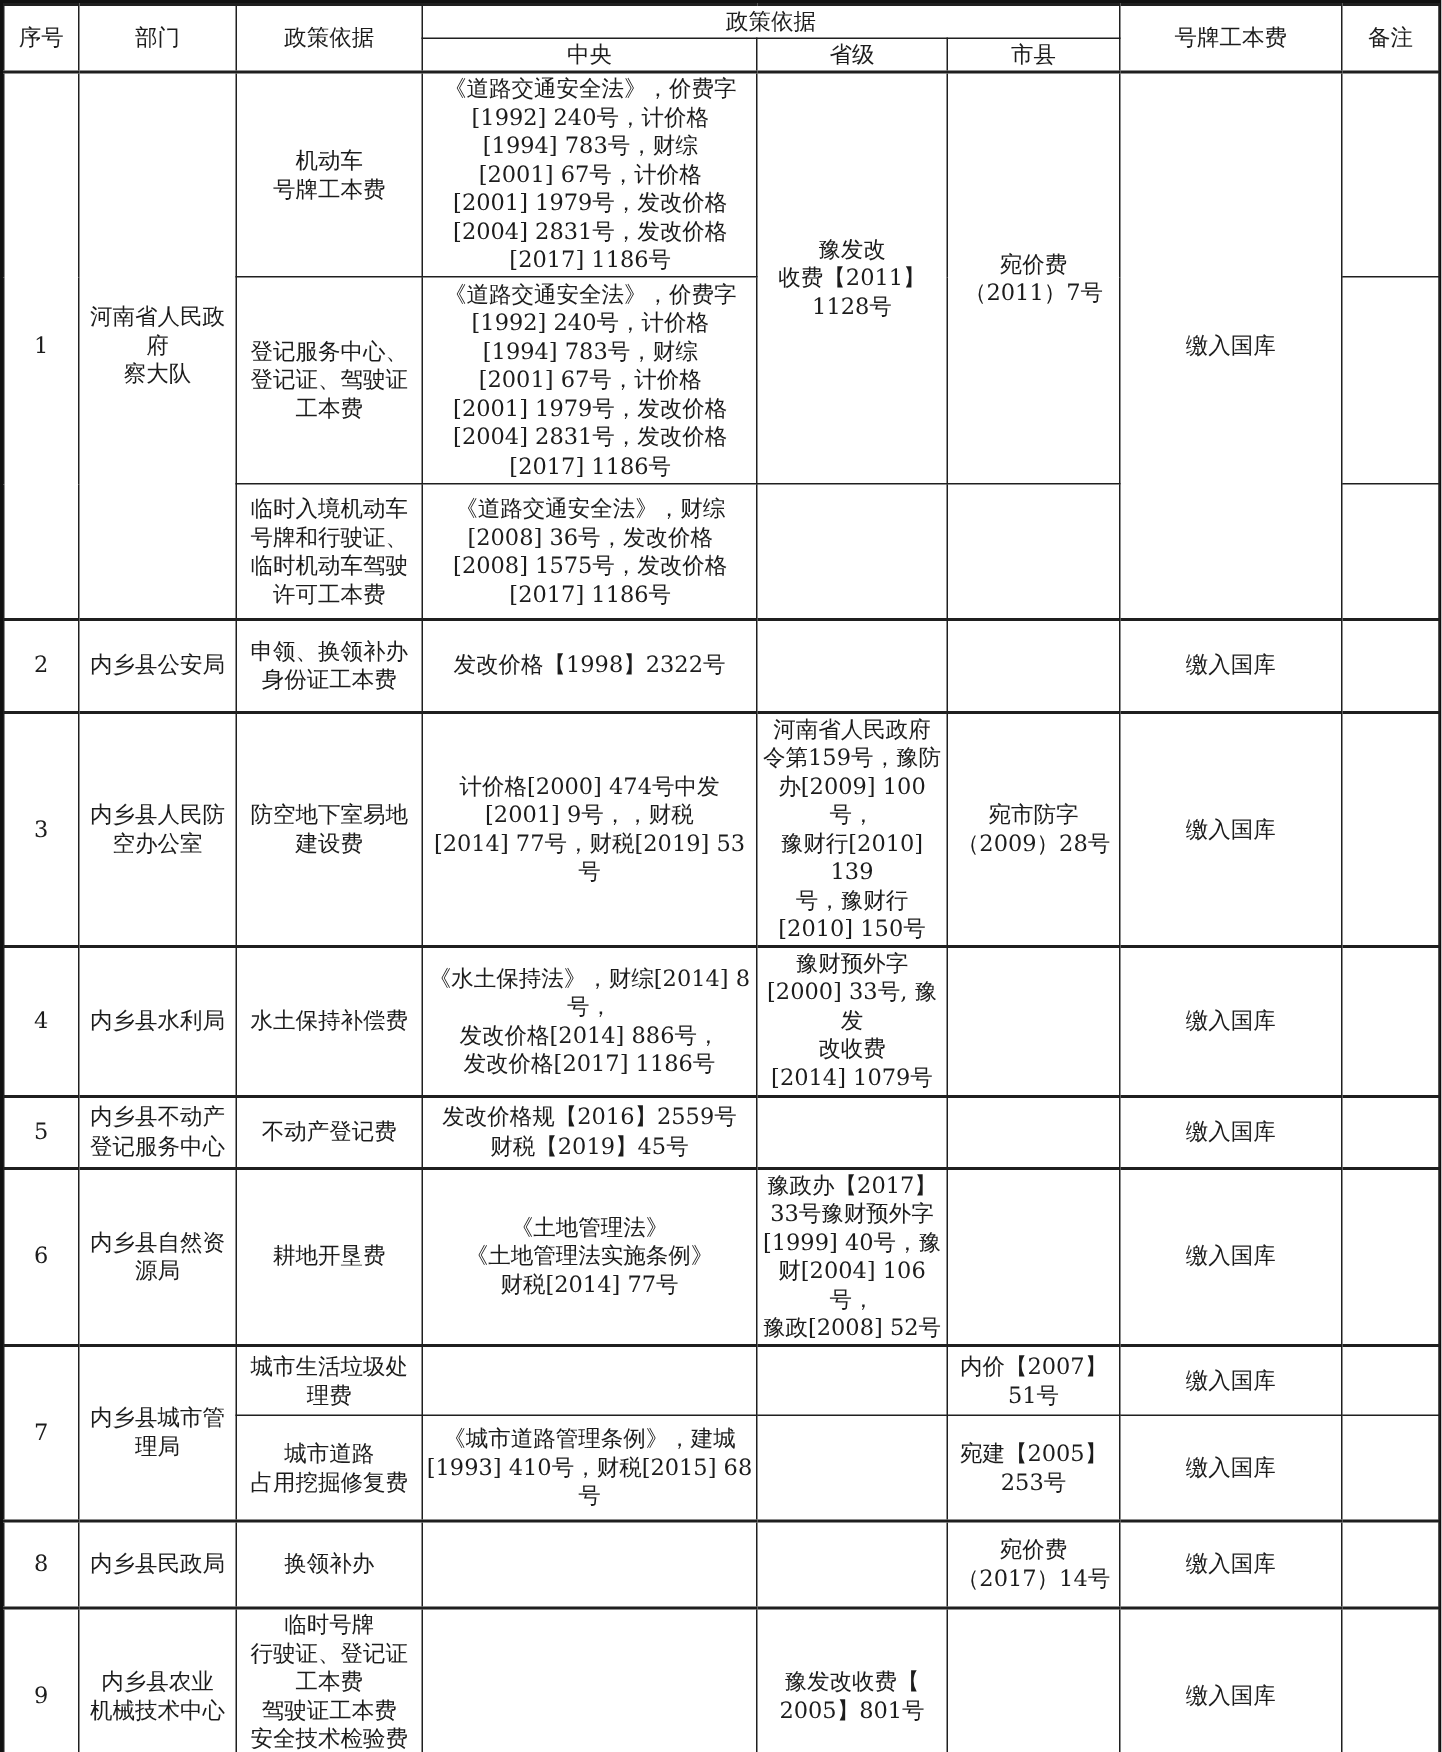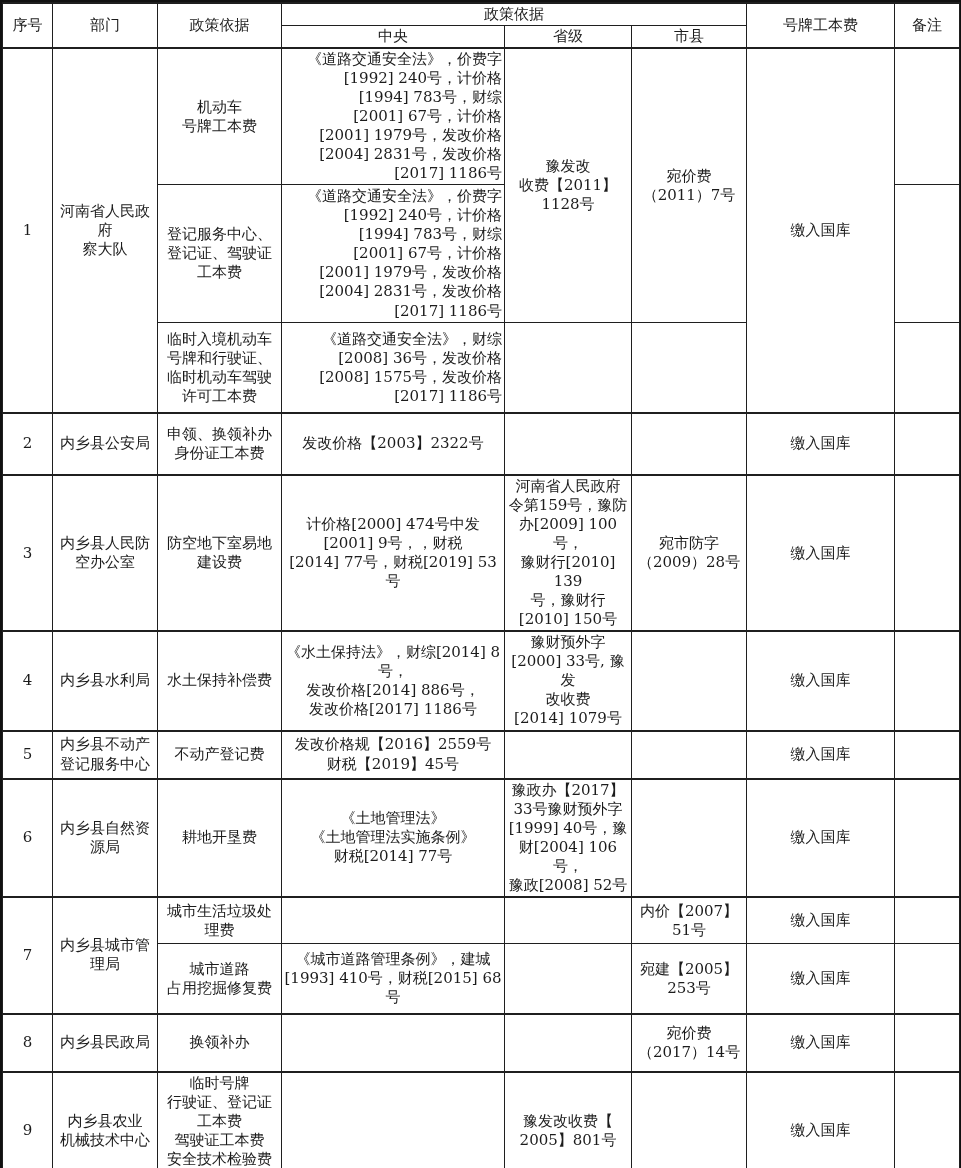--- a/index.html
+++ b/index.html
@@ -54,21 +54,21 @@
     text-align: center;
     vertical-align: middle;
     padding: 1px 2px;
     line-height: 1.27;
     white-space: pre-line;
     overflow: hidden;
     color: #1c1c1c;
   }
   tr.hb > td { border-top-width: 2px; }   
   tr.hdr > td { border-top-width: 2px; }
-  td.la { text-align: right; padding-left: 3px; }
+  td.la { text-align: center; padding-left: 3px; }
   td.seq { font-family: "DejaVu Serif", "Liberation Serif", serif; }
 </style>
 </head>
 <body>
 
 <div class="doc">
 
 
   <table>
     <colgroup>
@@ -143,21 +143,21 @@
       <td></td>
       <td></td>
       <td></td>
     </tr>
 
     <tr class="hb" style="height:62px">
       <td class="seq">2</td>
       <td>内乡县公安局</td>
       <td>申领、换领补办
 身份证工本费</td>
-      <td>发改价格【2003】2322号</td>
+      <td>发改价格【1998】2322号</td>
       <td></td>
       <td></td>
       <td>缴入国库</td>
       <td></td>
     </tr>
 
     <tr class="hb" style="height:133px">
       <td class="seq">3</td>
       <td>内乡县人民防
 空办公室</td>

